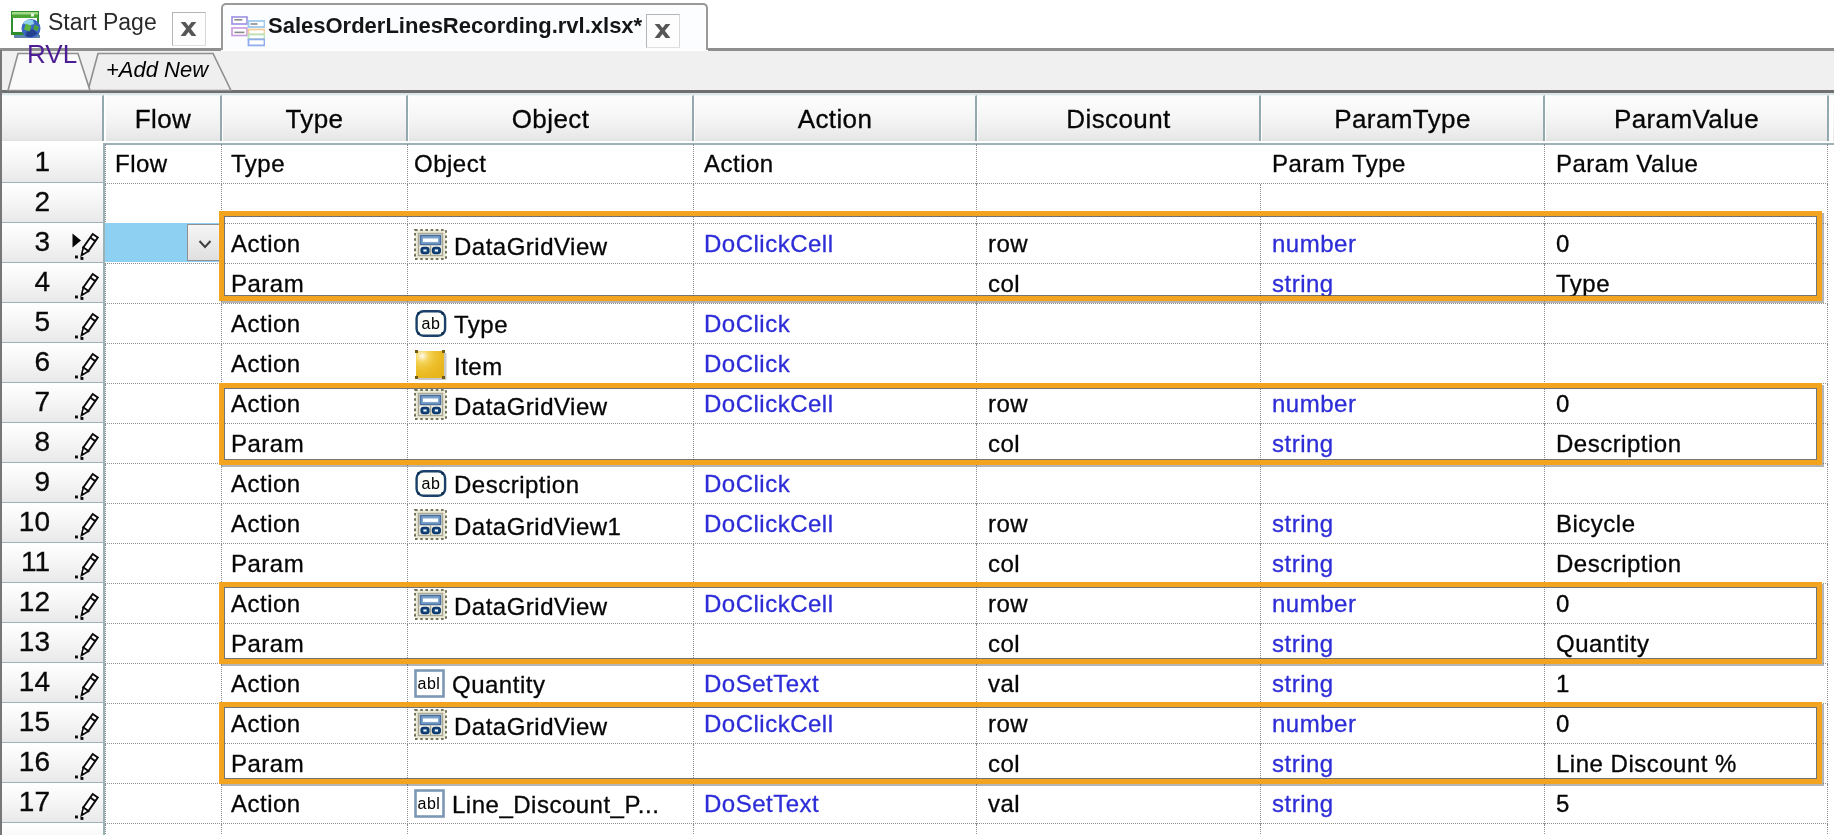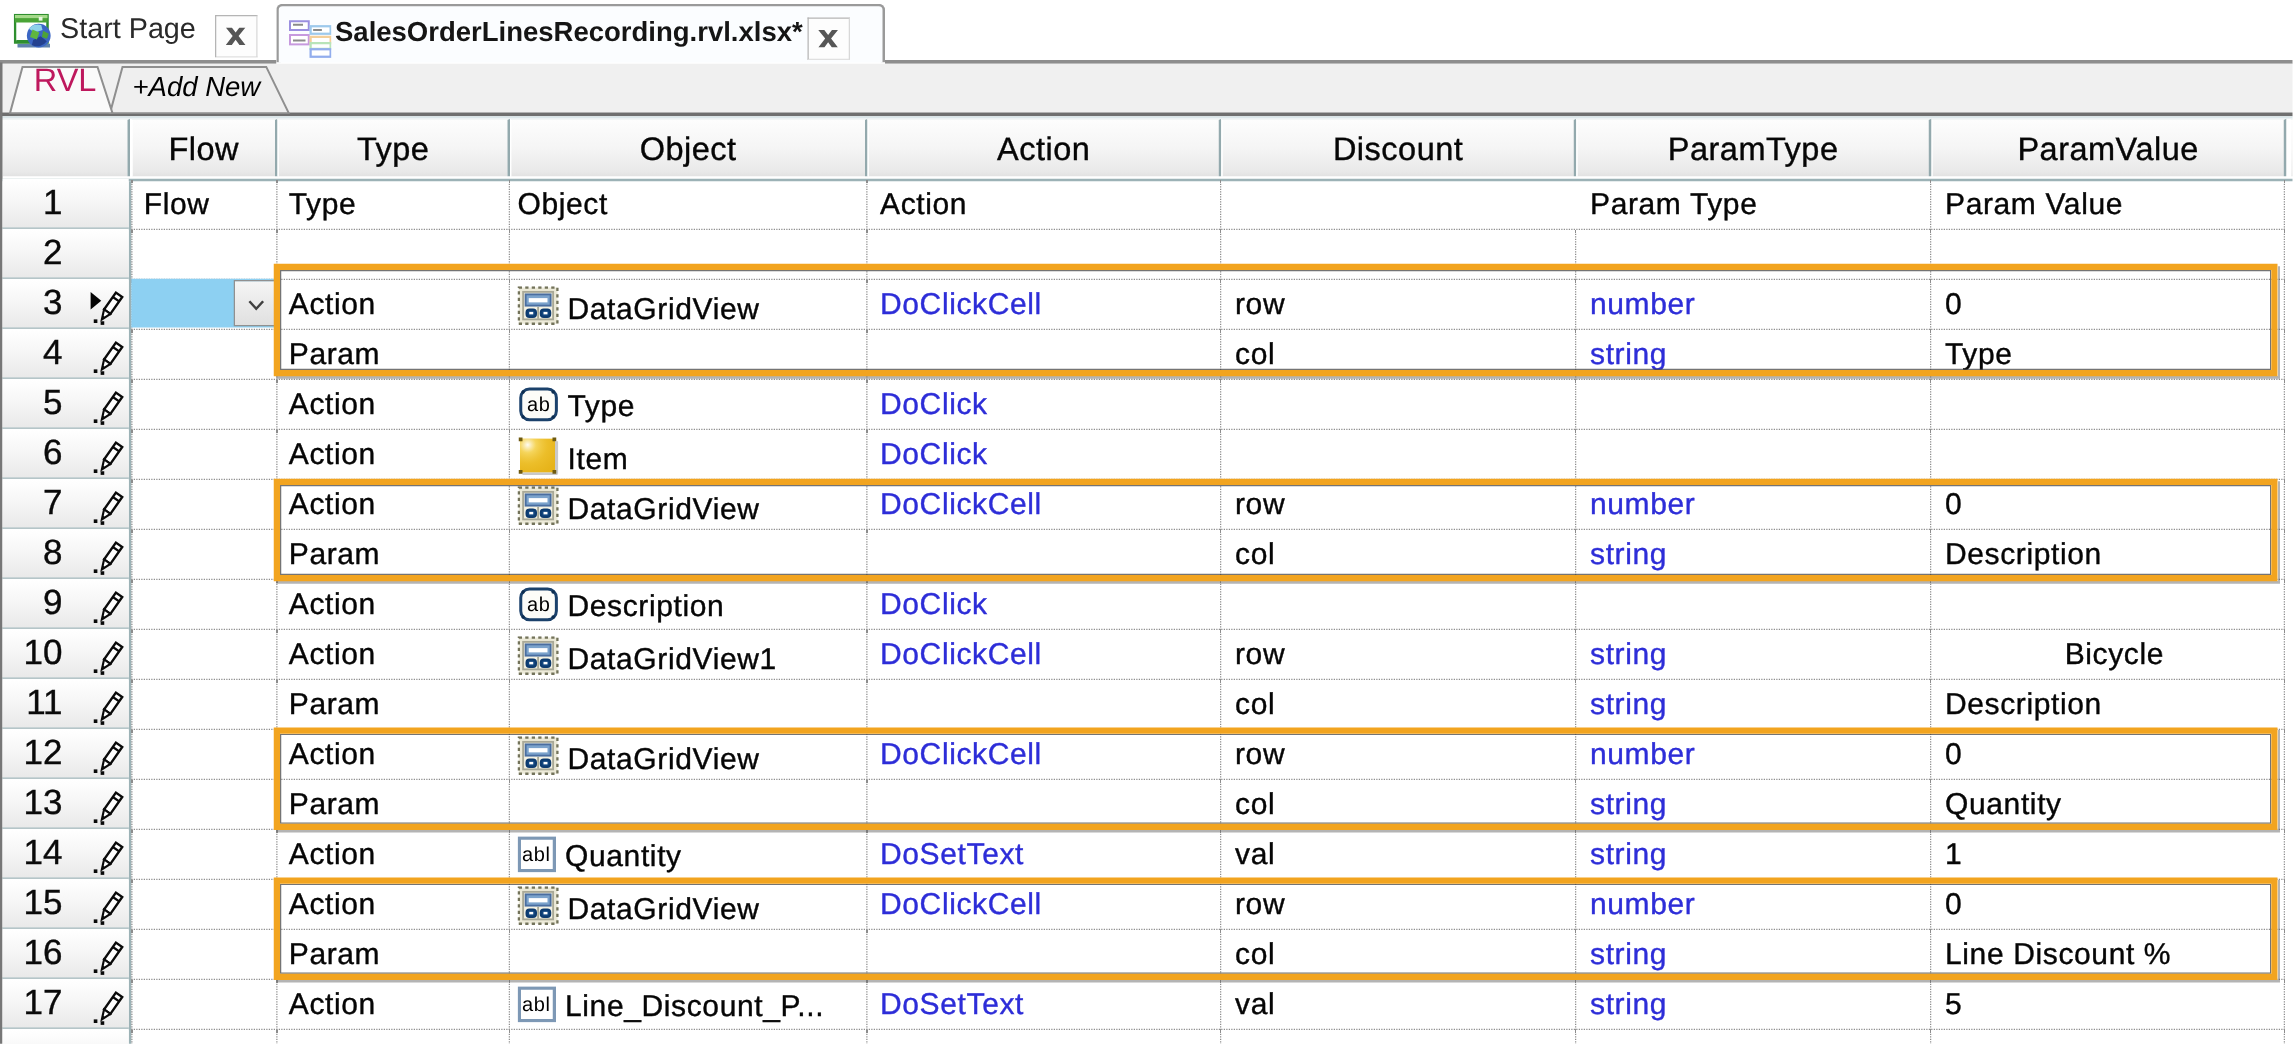--- a/index.html
+++ b/index.html
@@ -61,21 +61,21 @@
 <path d="M1 0 h5.5 l3.5 4.5 L13.5 0 H19 l-6.3 7.8 L19 16 h-5.5 L10 11.3 6.5 16 H1 l6.3 -8.2 Z" fill="#565656"></path>
 </svg>
     </div>
   </div>
 <div class="abs" style="left:0;top:50.5px;width:1834px;height:39.5px;background:#f0f0f0;"></div>
 <div class="abs" style="left:0;top:90px;width:1834px;height:3px;background:#6f6f6f;"></div>
 <svg class="abs" style="left:0;top:50.5px;" width="260" height="40" viewBox="0 0 260 40">
 <polygon points="88,39.5 98,2.5 213,2.5 231,39.5" fill="#efefef" stroke="#8f8f8f" stroke-width="1.6"></polygon>
 <polygon points="8,39.5 18,2.5 78,2.5 90,39.5" fill="#fafafa" stroke="#8f8f8f" stroke-width="1.6"></polygon>
 </svg>
-<div class="abs" style="left:27px;top:49px;font-size:26px;color:#be185d;">RVL</div>
+<div class="abs" style="left:27px;top:39px;font-size:26px;color:#4c1d95;">RVL</div>
 <div class="abs" style="left:106px;top:57px;font-size:22px;font-style:italic;color:#000;">+Add New</div>
 <div class="abs" style="left:0;top:93px;width:1834px;height:2px;background:#dbe7ea;"></div>
 <div class="abs" style="left:0;top:95px;width:1834px;height:48px;background:#ffffff;">
 <div class="hcell" style="left:1px;width:103px;"></div>
 <div class="hcell" style="left:105px;width:117px;">Flow</div>
 <div class="hcell" style="left:222px;width:186px;">Type</div>
 <div class="hcell" style="left:408px;width:286px;">Object</div>
 <div class="hcell" style="left:694px;width:283px;">Action</div>
 <div class="hcell" style="left:977px;width:284px;">Discount</div>
 <div class="hcell" style="left:1545px;width:284px;">ParamValue</div>
@@ -330,21 +330,21 @@
 <rect x="9" y="9.5" width="15" height="3.4" fill="#ffffff"></rect>
 <line x1="16.5" y1="16.5" x2="16.5" y2="26" stroke="#a8a896" stroke-width="1.5"></line>
 <rect x="7.2" y="18.5" width="7.6" height="6" rx="2.4" fill="#11457e" stroke="#0d3a6e" stroke-width="1.6"></rect>
 <rect x="9.4" y="20.5" width="3.2" height="2" fill="#ffffff"></rect>
 <rect x="18.6" y="18.5" width="7.6" height="6" rx="2.4" fill="#11457e" stroke="#0d3a6e" stroke-width="1.6"></rect>
 <rect x="20.8" y="20.5" width="3.2" height="2" fill="#ffffff"></rect>
 </svg>DataGridView1</div>
     <div class="cell blue" style="left:694px;top:360px;width:283px;padding-left:10px;">DoClickCell</div>
     <div class="cell" style="left:977px;top:360px;width:284px;padding-left:11px;">row</div>
     <div class="cell blue" style="left:1261px;top:360px;width:284px;padding-left:11px;">string</div>
-    <div class="cell" style="left:1545px;top:360px;width:283px;padding-left:11px;text-align:center;">Bicycle</div>
+    <div class="cell" style="left:1545px;top:360px;width:283px;padding-left:11px;">Bicycle</div>
     <div class="rowline" style="top:399px;"></div>
     <div class="rhdr" style="top:399px;">
       <div class="rnum">11</div>
       <svg width="28" height="30" viewBox="0 0 28 30" style="position:absolute;left:72px;top:8px">
 <g transform="rotate(35 14 14)">
 <rect x="11" y="1.5" width="6.2" height="16.5" fill="#ffffff" stroke="#0a0a0a" stroke-width="1.9"></rect>
 <line x1="11" y1="5.8" x2="17.2" y2="5.8" stroke="#0a0a0a" stroke-width="1.9"></line>
 <polygon points="11,18 17.2,18 14.1,25.5" fill="#ffffff" stroke="#0a0a0a" stroke-width="1.7"></polygon>
 <polygon points="12.9,22.6 15.3,22.6 14.1,25.5" fill="#0a0a0a"></polygon>
 </g>

